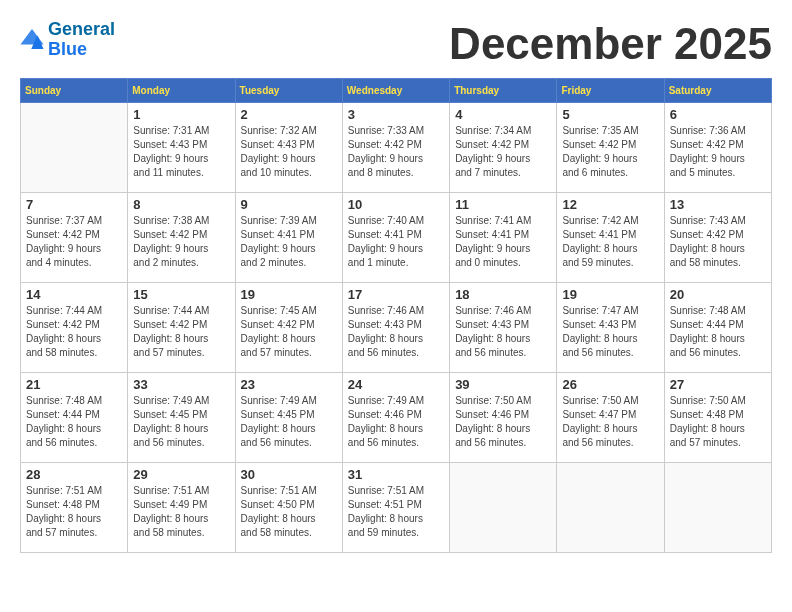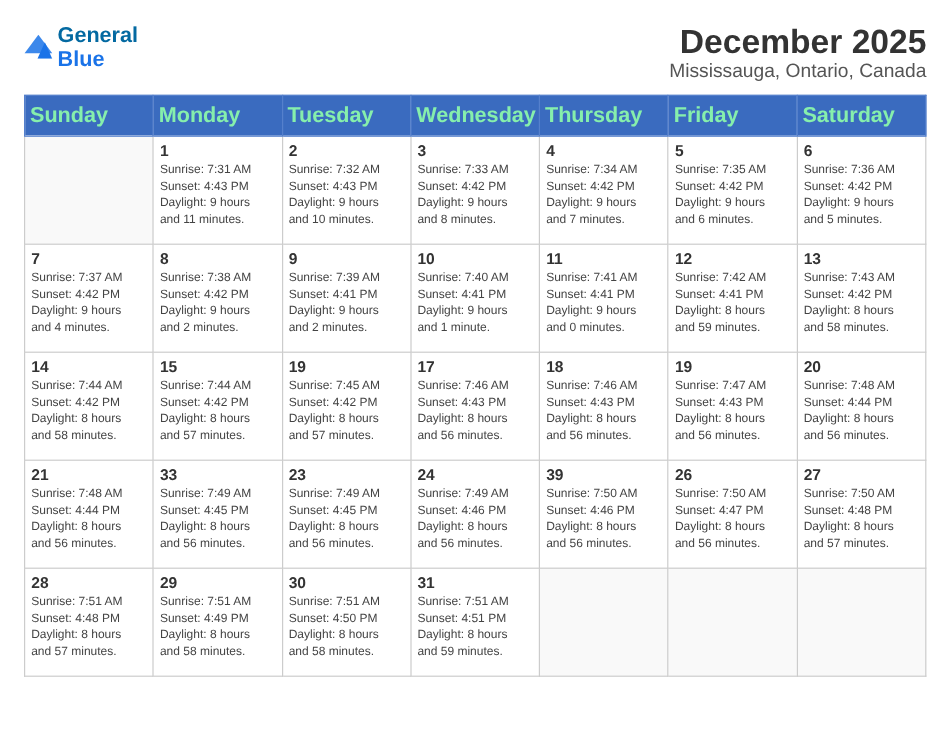--- a/index.html
+++ b/index.html
@@ -22,38 +22,38 @@
       gap: 4px;
     }
     .logo-icon {
       width: 24px;
       height: 20px;
     }
     .title-section {
       text-align: right;
     }
     .calendar-title {
-      font-size: 28px;
+      font-size: 44px;
       font-weight: bold;
       color: #333;
       line-height: 1.1;
     }
     .calendar-subtitle {
       font-size: 16px;
       color: #555;
     }
     table {
       width: 100%;
       border-collapse: collapse;
       table-layout: fixed;
     }
     thead tr th {
       background-color: #3a6bbf;
-      color: #86efac;
-      font-size: 18px;
+      color: #fde047;
+      font-size: 10px;
       font-weight: bold;
       padding: 6px 4px;
       text-align: left;
       border: 1px solid #5580cc;
     }
     tbody tr td {
       border: 1px solid #ccc;
       vertical-align: top;
       padding: 4px 5px;
       font-size: 10.5px;
@@ -86,21 +86,20 @@
       <polygon points="15,0 30,20 0,20" fill="#1a73e8" opacity="0.85"></polygon>
       <polygon points="22,8 30,26 14,26" fill="#1a73e8"></polygon>
     </svg>
     <div>
       <div style="font-size:18px;font-weight:bold;color:#0369a1;line-height:1.1;">General</div>
       <div style="font-size:18px;font-weight:bold;color:#1a73e8;line-height:1;">Blue</div>
     </div>
   </div>
   <div class="title-section">
     <div class="calendar-title">December 2025</div>
-    <div class="calendar-subtitle">Mississauga, Ontario, Canada</div>
   </div>
 </div>
 
 <table>
   <thead>
     <tr>
     <th>Sunday</th>
         <th>Monday</th>
         <th>Tuesday</th>
         <th>Wednesday</th>

